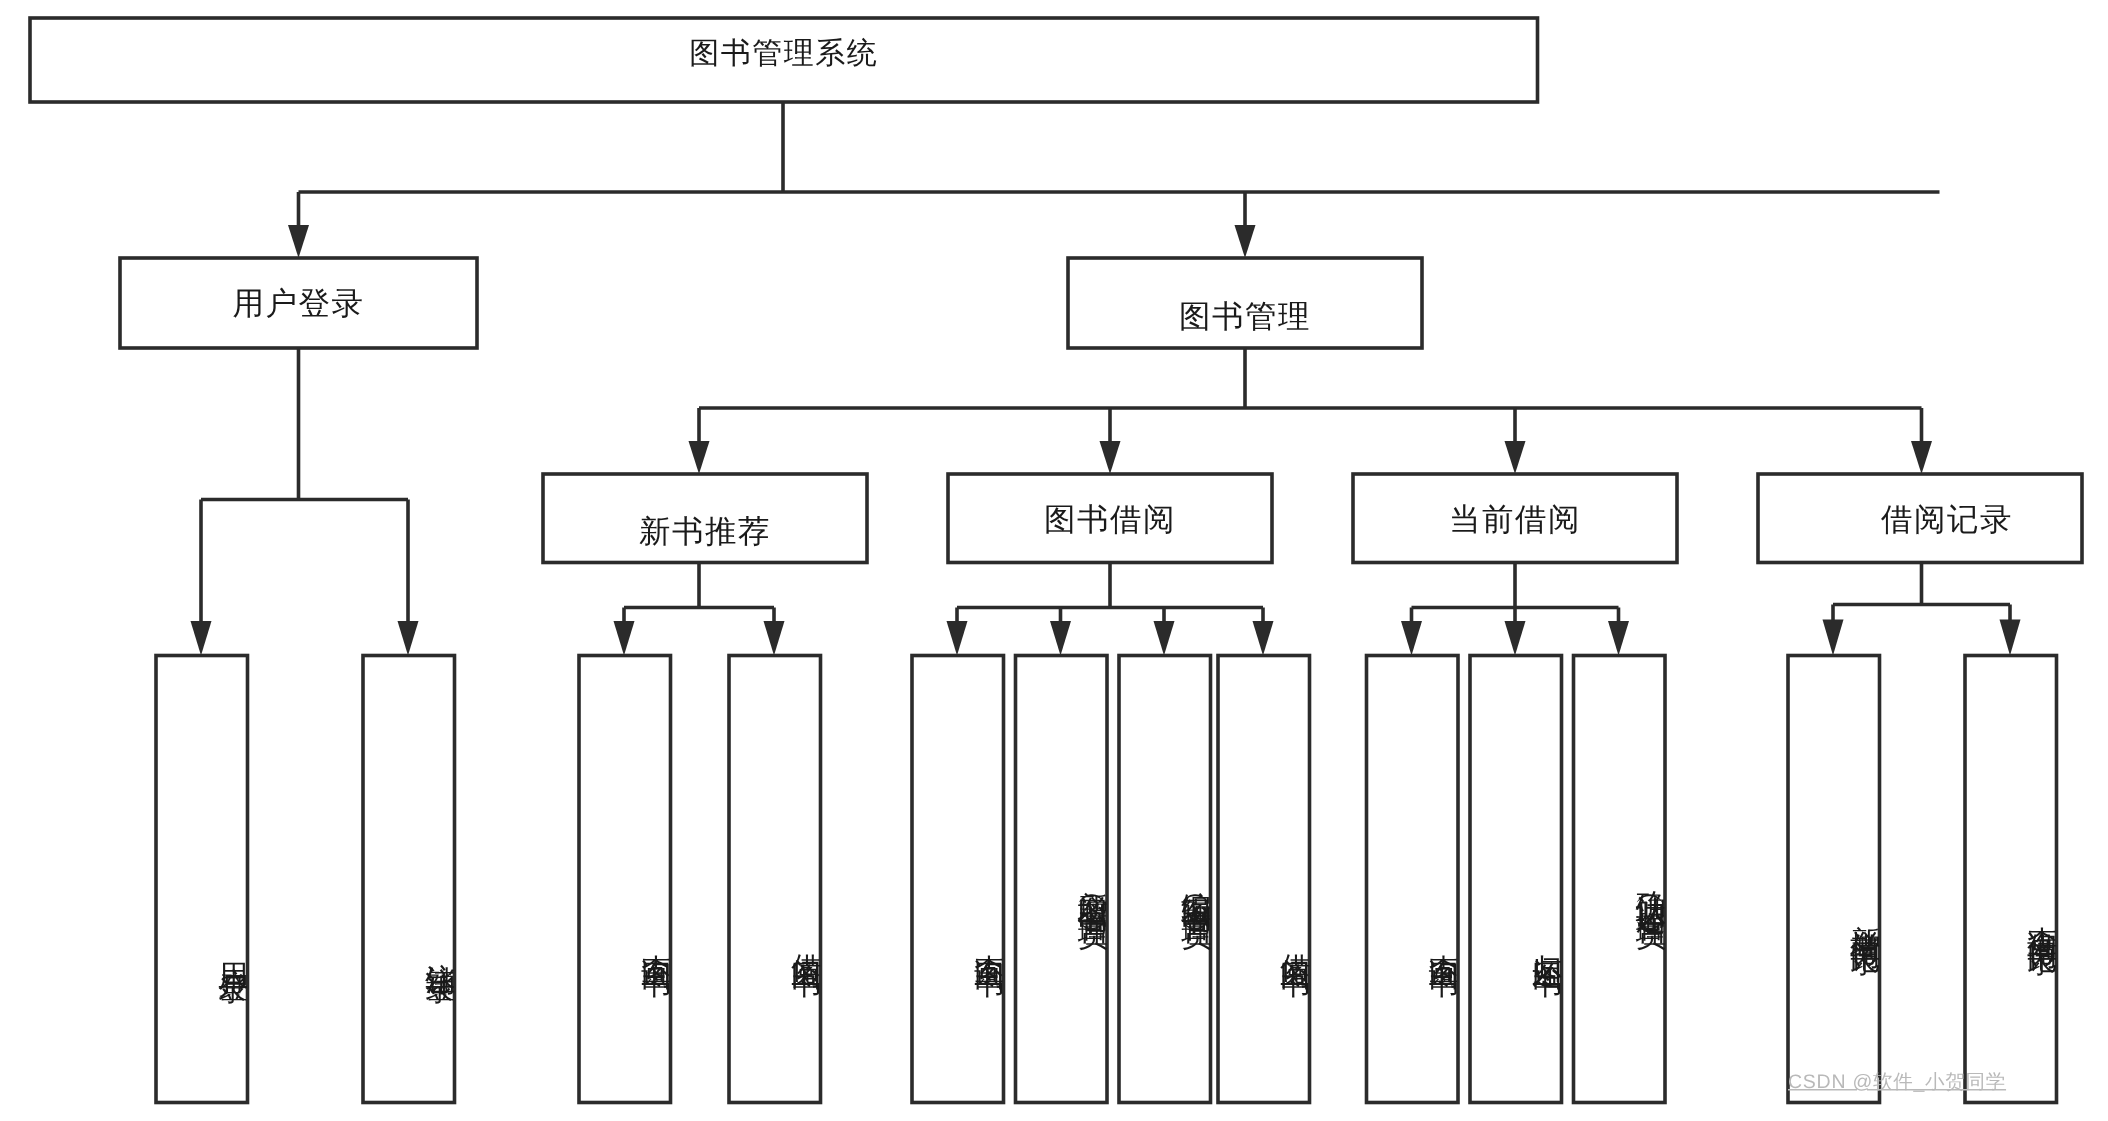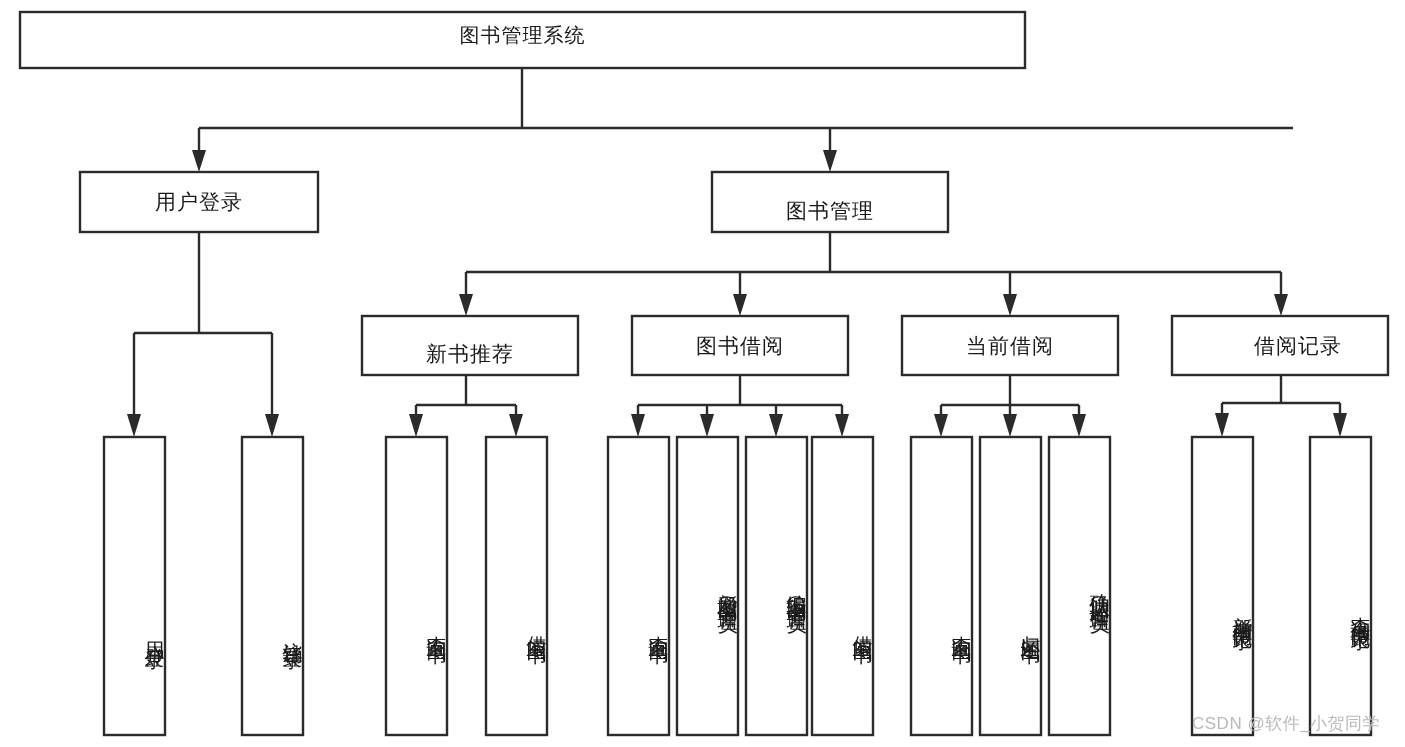--- a/index.html
+++ b/index.html
@@ -61,24 +61,25 @@
     font-size: 20px;
     line-height: 1;
     align-items: flex-start;
     padding-top: 4px;
     box-sizing: border-box;
   }
   .watermark {
     position: absolute;
     left: 1192px;
     top: 712px;
-    font-size: 17px;
+    font-size: 13px;
     color: #b9b9b9;
     letter-spacing: 0.5px;
     white-space: nowrap;
+    text-decoration: underline;
   }
 </style>
 </head>
 <body>
 
 <div id="diagram-root">
 
   <svg id="flow" viewBox="0 0 1405 747">
 
     <g>

